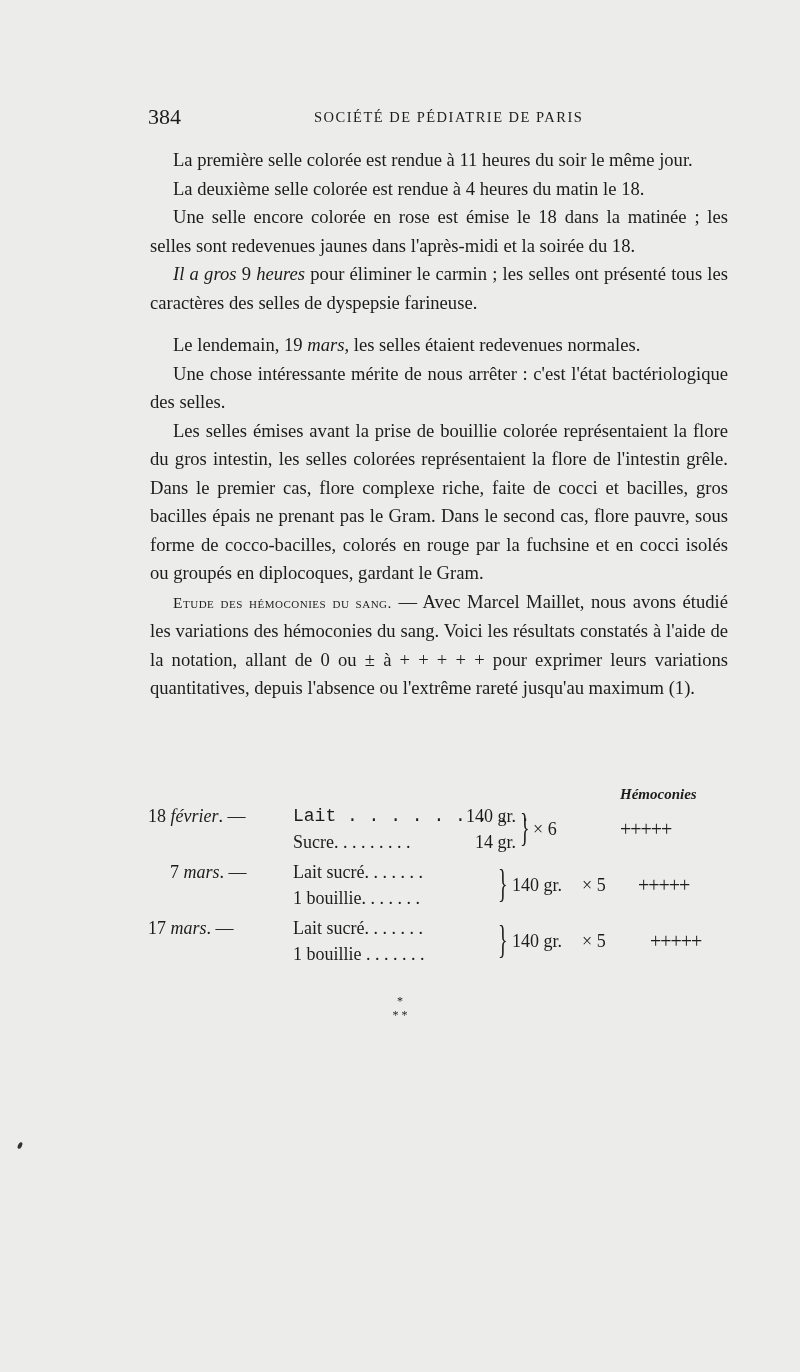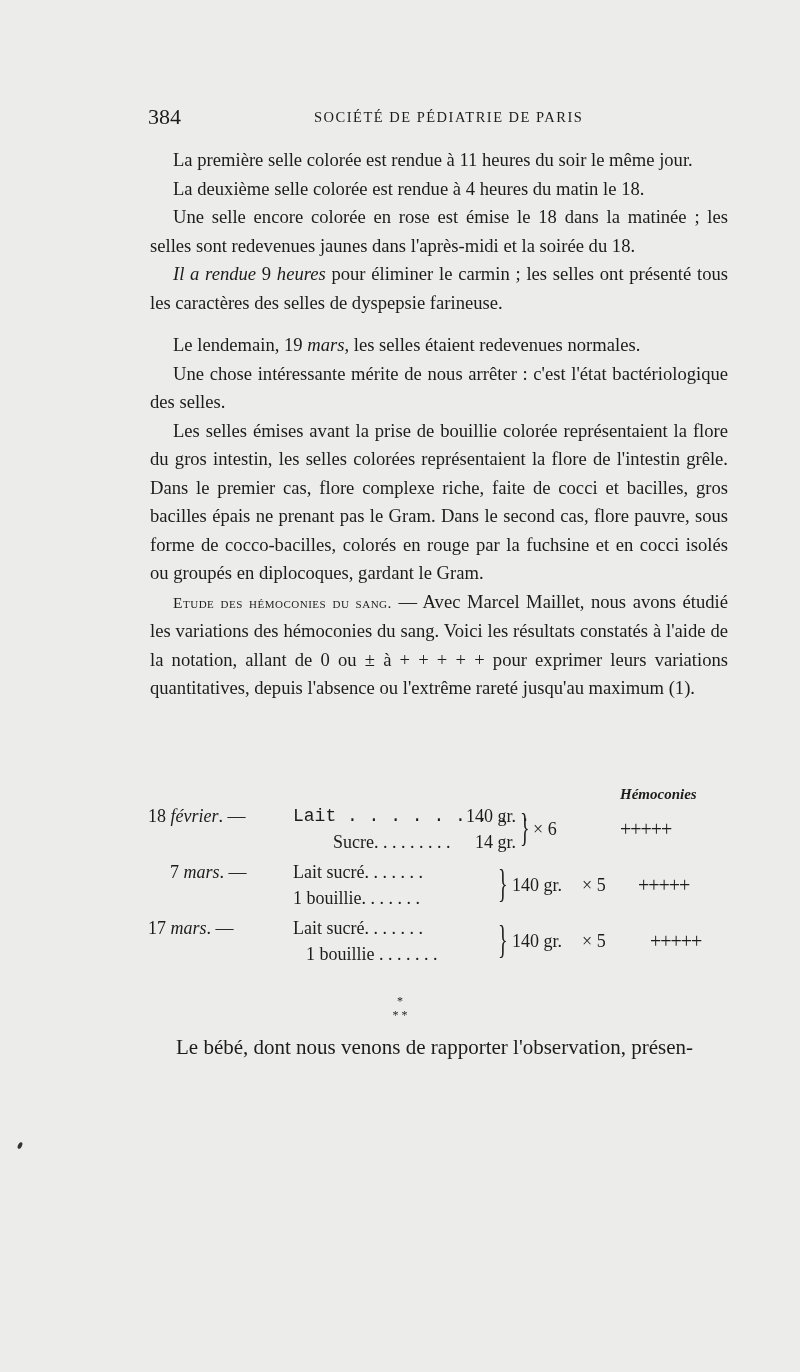--- a/index.html
+++ b/index.html
@@ -43,65 +43,64 @@
 
   <div class="header">
     <span class="page-number">384</span>
     <span class="running-head"><span class="rh">SOCIÉTÉ DE PÉDIATRIE DE PARIS</span></span>
   </div>
 
   <div class="body-text">
     <p class="p">La première selle colorée est rendue à 11 heures du soir le même jour.</p>
     <p class="p">La deuxième selle colorée est rendue à 4 heures du matin le 18.</p>
     <p class="p">Une selle encore colorée en rose est émise le 18 dans la matinée ; les selles sont redevenues jaunes dans l'après-midi et la soirée du 18.</p>
-    <p class="p"><em>Il a rendue</em><span> 9 </span><em>heures</em><span> pour éliminer le carmin ; les selles ont présenté tous les caractères des selles de dyspepsie farineuse.</span></p>
+    <p class="p"><em>Il a gros</em><span> 9 </span><em>heures</em><span> pour éliminer le carmin ; les selles ont présenté tous les caractères des selles de dyspepsie farineuse.</span></p>
     <div class="gap"></div>
     <p class="p"><span>Le lendemain, 19 </span><em>mars</em><span>, les selles étaient redevenues normales.</span></p>
     <p class="p">Une chose intéressante mérite de nous arrêter : c'est l'état bactériologique des selles.</p>
     <p class="p">Les selles émises avant la prise de bouillie colorée représentaient la flore du gros intestin, les selles colorées représentaient la flore de l'intestin grêle. Dans le premier cas, flore complexe riche, faite de cocci et bacilles, gros bacilles épais ne prenant pas le Gram. Dans le second cas, flore pauvre, sous forme de cocco-bacilles, colorés en rouge par la fuchsine et en cocci isolés ou groupés en diplocoques, gardant le Gram.</p>
     <p class="p"><span class="sc">Etude des hémoconies du sang.</span><span> — Avec Marcel Maillet, nous avons étudié les variations des hémoconies du sang. Voici les résultats constatés à l'aide de la notation, allant de 0 ou ± à + + + + + pour exprimer leurs variations quantitatives, depuis l'absence ou l'extrême rareté jusqu'au maximum (1).</span></p>
   </div>
 
   <div class="table">
     <span class="hcol">Hémoconies</span>
 
     <div class="row" style="top:26px;">
       <span class="date" style="top:0;"><span>18 </span><em>février</em><span>. —</span></span>
       <span class="item" style="top:0;font-family:Liberation Mono, monospace;">Lait . . . . . . . . .</span>
-      <span class="item" style="top:26px;margin-left:40px;">Sucre. . . . . . . . .</span>
+      <span class="item" style="top:26px;">Sucre. . . . . . . . .</span>
       <span class="qty" style="top:0; right:232px;">140 gr.</span>
       <span class="qty" style="top:26px; right:232px;">14 gr.</span>
       <span class="brace" style="left:372px; top:2px;">}</span>
       <span class="mult" style="left:385px; top:13px;">× 6</span>
       <span class="plus" style="left:472px; top:12px;">+++++</span>
     </div>
 
     <div class="row" style="top:82px;">
       <span class="date" style="left:22px;"><span>7 </span><em>mars</em><span>. —</span></span>
       <span class="item" style="top:0;">Lait sucré. . . . . . .</span>
       <span class="item" style="top:26px;">1 bouillie. . . . . . .</span>
       <span class="brace" style="left:350px; top:2px;">}</span>
       <span class="mult" style="left:364px; top:13px;">140 gr.</span>
       <span class="mult" style="left:434px; top:13px;">× 5</span>
       <span class="plus" style="left:490px; top:12px;">+++++</span>
     </div>
 
     <div class="row" style="top:138px;">
       <span class="date"><span>17 </span><em>mars</em><span>. —</span></span>
       <span class="item" style="top:0;">Lait sucré. . . . . . .</span>
-      <span class="item" style="top:26px;margin-left:13px;">1 bouillie . . . . . . .</span>
+      <span class="item" style="top:26px;">1 bouillie . . . . . . .</span>
       <span class="brace" style="left:350px; top:2px;">}</span>
       <span class="mult" style="left:364px; top:13px;">140 gr.</span>
       <span class="mult" style="left:434px; top:13px;">× 5</span>
       <span class="plus" style="left:502px; top:12px;">+++++</span>
     </div>
   </div>
 
   <div class="stars">
     <div>*</div>
     <div>* *</div>
   </div>
 
-  <div class="closing">Le bébé, dont nous venons de rapporter l'observation, présen-</div>
 
 
   <div class="speck"></div>
 </div>
 
 </body></html>

